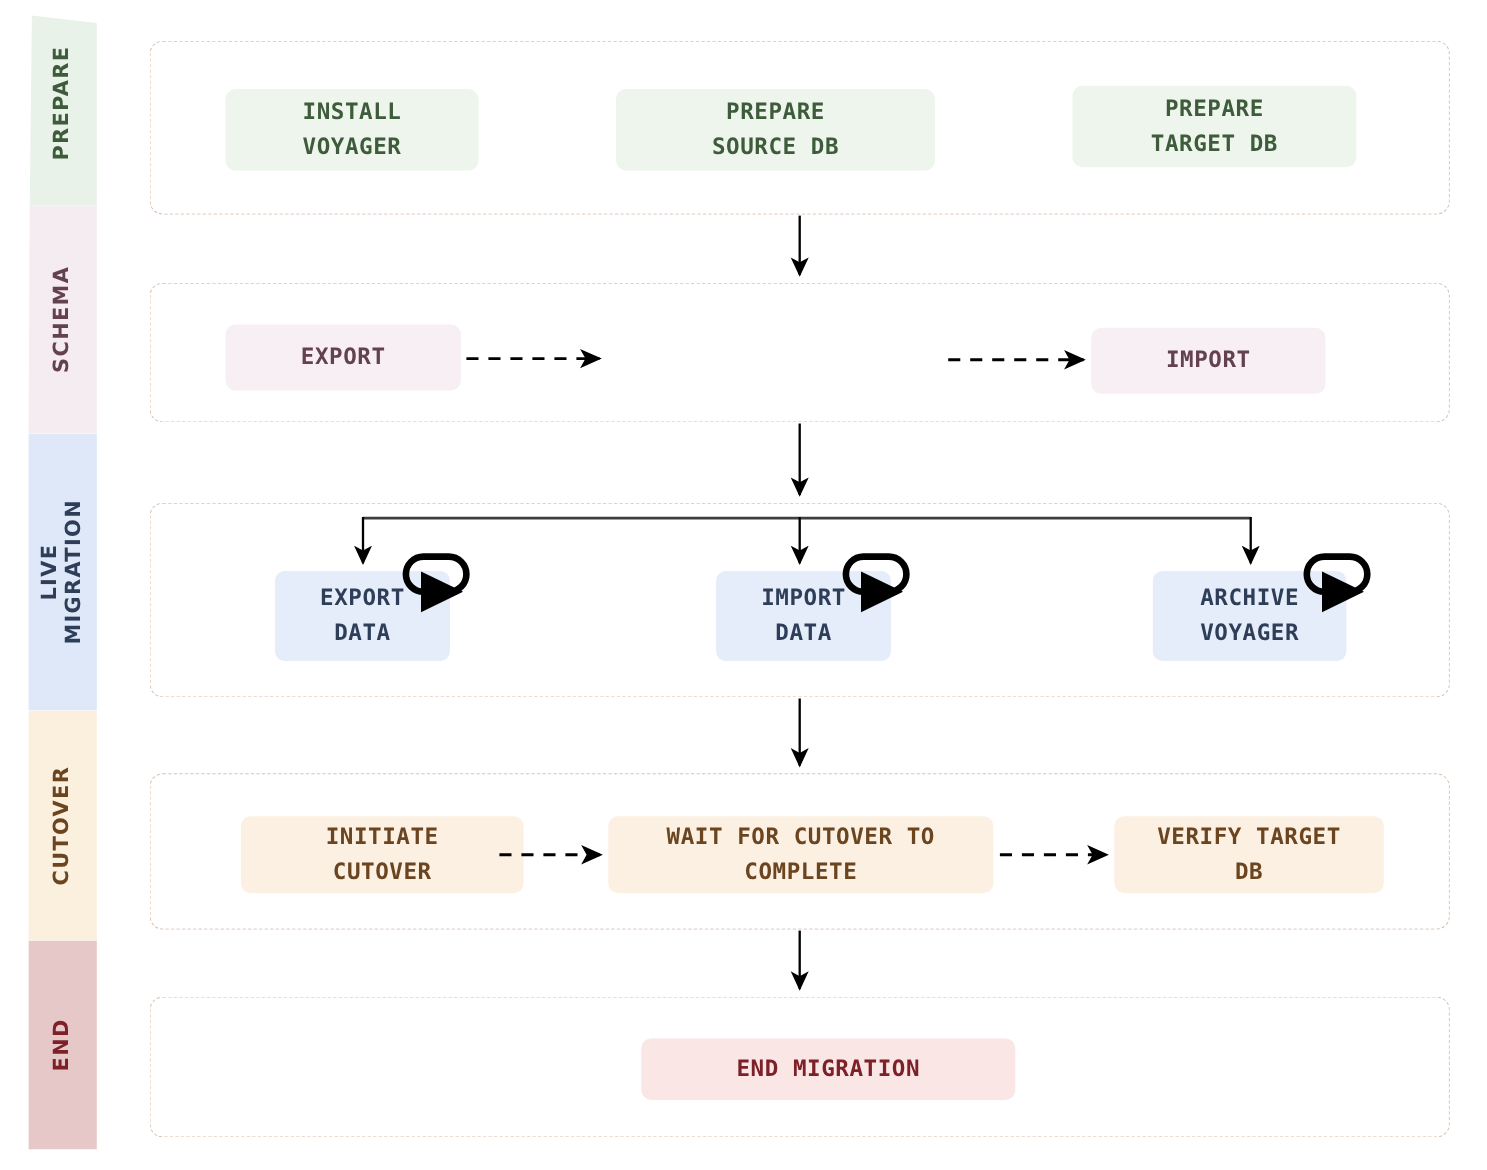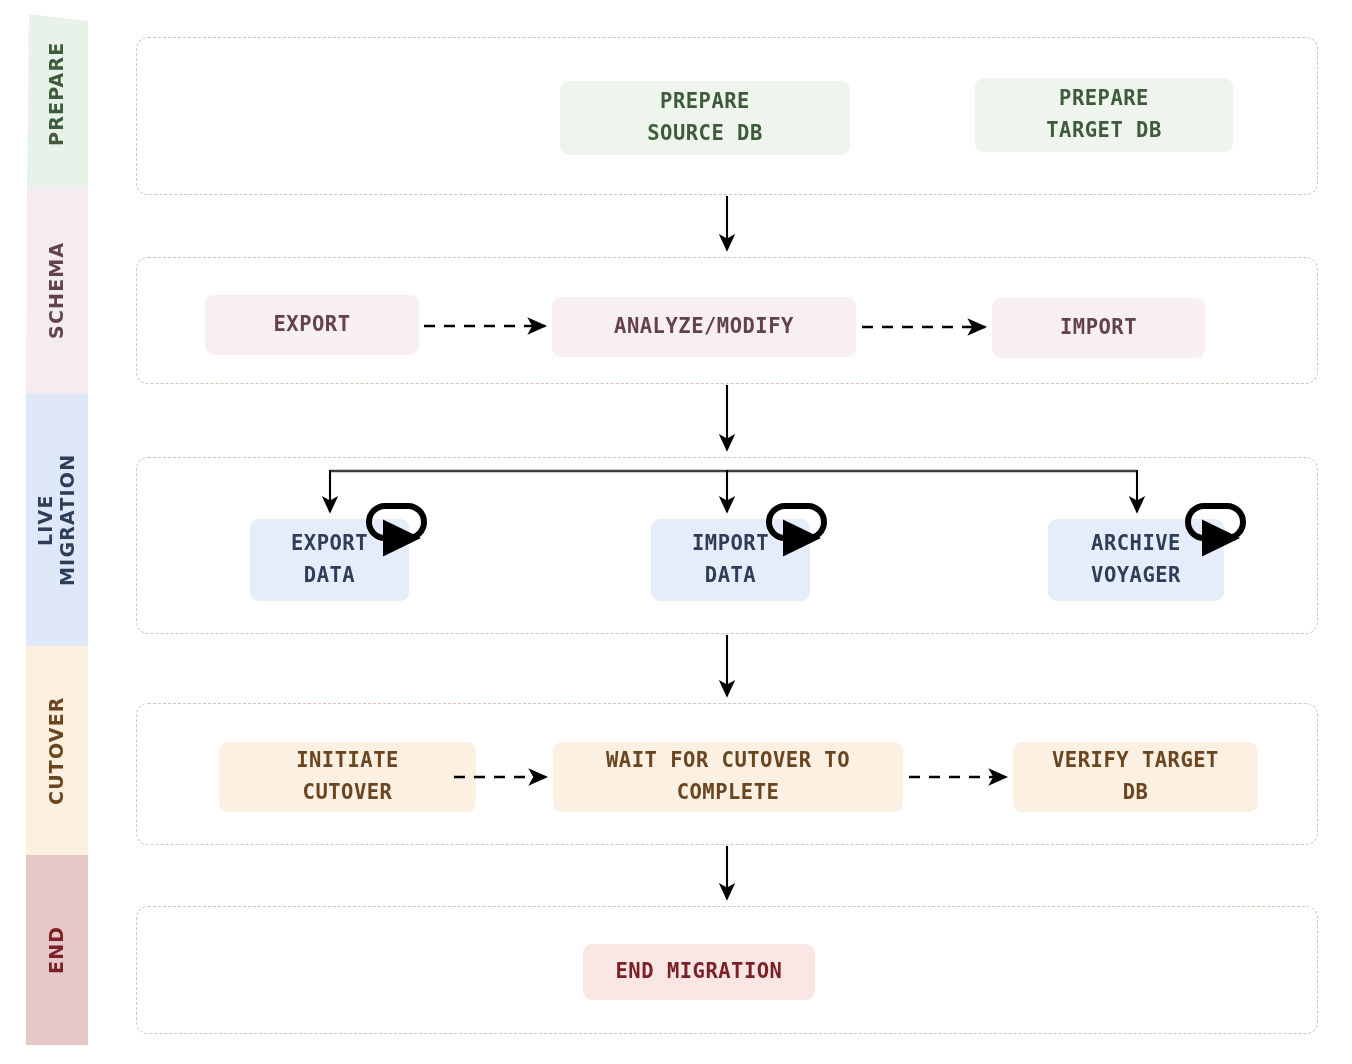--- a/index.html
+++ b/index.html
@@ -87,35 +87,36 @@
       <div class="lbl" style="color:#7c2128;left:-3px;">END</div>
     </div>
   </div>
 
   <div class="phasebox" style="left:136px;top:37px;  width:1182px;height:158px;"></div>
   <div class="phasebox" style="left:136px;top:257px; width:1182px;height:127px;"></div>
   <div class="phasebox" style="left:136px;top:457px; width:1182px;height:177px;"></div>
   <div class="phasebox" style="left:136px;top:703px; width:1182px;height:142px;"></div>
   <div class="phasebox" style="left:136px;top:906px; width:1182px;height:128px;"></div>
 
+  <div class="node" style="left:205px;top:81px;width:230px;height:74px;background:#eef5ec;color:#3e5c3b;">
+    <span>INSTALL
+VOYAGER</span>
+  </div>
   <div class="node" style="left:560px;top:81px;width:290px;height:74px;background:#eef5ec;color:#3e5c3b;">
     <span>PREPARE
 SOURCE DB</span>
   </div>
   <div class="node" style="left:975px;top:78px;width:258px;height:74px;background:#eef5ec;color:#3e5c3b;">
     <span>PREPARE
 TARGET DB</span>
   </div>
 
   <div class="node" style="left:205px;top:295px;width:214px;height:60px;background:#f7eff3;color:#63414f;">
     <span>EXPORT</span>
   </div>
-  <div class="node" style="left:552px;top:297px;width:304px;height:60px;background:#f7eff3;color:#63414f;">
-    <span>ANALYZE/MODIFY</span>
-  </div>
   <div class="node" style="left:992px;top:298px;width:213px;height:60px;background:#f7eff3;color:#63414f;">
     <span>IMPORT</span>
   </div>
 
   <div class="node" style="left:250px;top:519px;width:159px;height:82px;background:#e5ecfa;color:#2f3e58;">
     <span>EXPORT
 DATA</span>
   </div>
   <div class="node" style="left:651px;top:519px;width:159px;height:82px;background:#e5ecfa;color:#2f3e58;">
     <span>IMPORT
@@ -132,21 +133,21 @@
   </div>
   <div class="node" style="left:1013px;top:742px;width:245px;height:70px;background:#fbf0e2;color:#6b4420;">
     <span>VERIFY TARGET
 DB</span>
   </div>
   <div class="node" style="left:553px;top:742px;width:350px;height:70px;background:#fbf0e2;color:#6b4420;">
     <span>WAIT FOR CUTOVER TO
 COMPLETE</span>
   </div>
 
-  <div class="node" style="left:583px;top:944px;width:232px;height:56px;background:#fbe6e6;color:#7c2128;">
+  <div class="node" style="left:583px;top:944px;width:340px;height:56px;background:#fbe6e6;color:#7c2128;">
     <span>END MIGRATION</span>
   </div>
 
   <svg id="edges" viewBox="0 0 1352 1064">
     <defs>
       <marker id="ah" markerWidth="9" markerHeight="9" refX="7.6" refY="4.5" orient="auto" markerUnits="strokeWidth">
         <path d="M0,0.6 L8.4,4.5 L0,8.4 L2.1,4.5 Z" fill="#000"></path>
       </marker>
       <marker id="ahs" markerWidth="8" markerHeight="8" refX="6.8" refY="4" orient="auto" markerUnits="strokeWidth">
         <path d="M0,0.6 L7.6,4 L0,7.4 L1.9,4 Z" fill="#000"></path>

